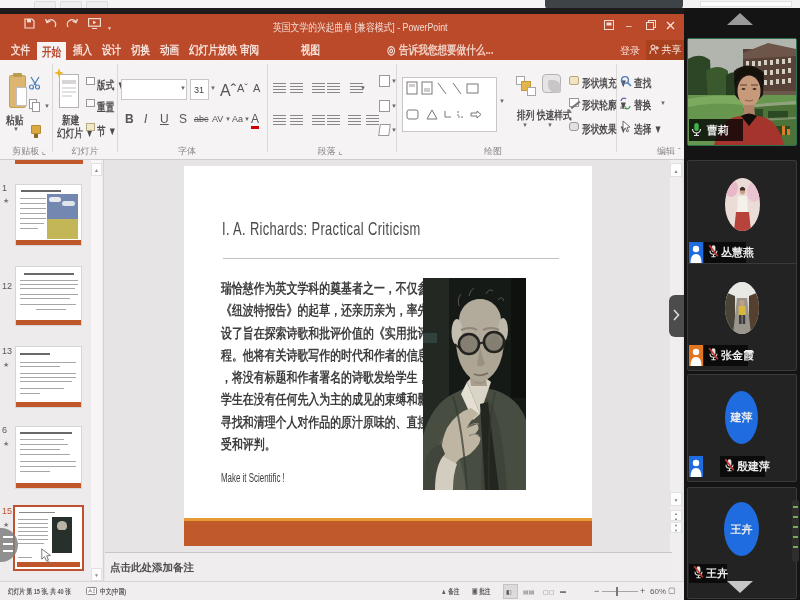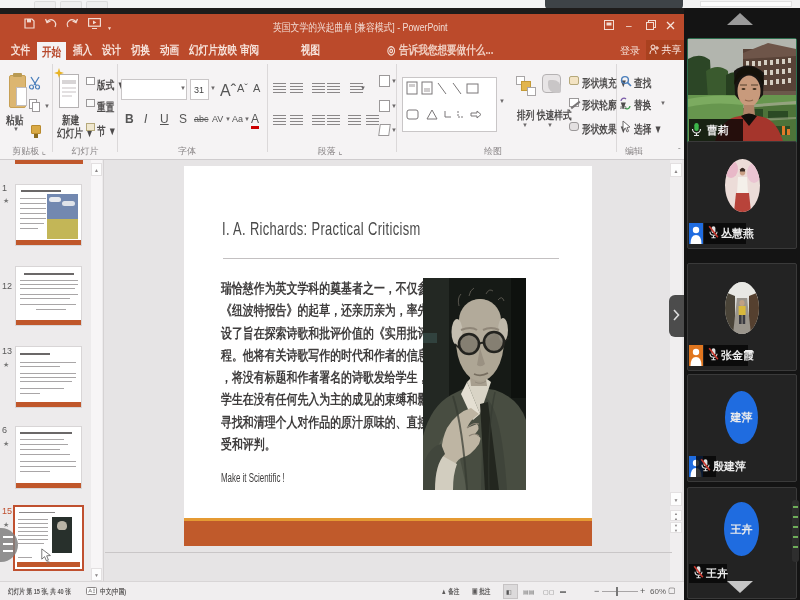--- a/index.html
+++ b/index.html
@@ -134,21 +134,21 @@
     <div class="gsep" style="left:52px"></div>
     <div class="gsep" style="left:117px"></div>
     <div class="gsep" style="left:267px"></div>
     <div class="gsep" style="left:396px"></div>
     <div class="gsep" style="left:616px"></div>
     <div class="glabel" style="left:-1px">剪贴板 ⌞</div>
     <div class="glabel" style="left:55px">幻灯片</div>
     <div class="glabel" style="left:157px">字体</div>
     <div class="glabel" style="left:300px">段落 ⌞</div>
     <div class="glabel" style="left:463px">绘图</div>
-    <div class="glabel" style="left:604px">编辑</div>
+    <div class="glabel" style="left:636px">编辑</div>
     <span class="rglyph" style="left:678px;top:86px;font-size:8px;color:#777">ˆ</span>
 
     <div class="abs" style="left:9px;top:15px;width:17px;height:33px;background:#dcb671;border:1px solid #c7a055;border-radius:2px"></div>
     <div class="abs" style="left:13px;top:13px;width:9px;height:4px;background:#b99a53;border-radius:1px"></div>
     <div class="abs" style="left:16px;top:27px;width:11px;height:19px;background:#fff;border:1px solid #c0bdbe"></div>
     <div class="rtxt cx" style="left:6px;top:53px">粘贴</div>
     <span class="rglyph" style="left:13px;top:66px;font-size:6px">▼</span>
     <svg class="abs" style="left:28px;top:16px" width="14" height="14" viewBox="0 0 14 14">
         <path d="M3 1 L8 9 M11 1 L6 9" stroke="#4a7ebb" stroke-width="1.3" fill="none"></path>
         <circle cx="3.5" cy="11" r="2" fill="none" stroke="#4a7ebb" stroke-width="1.2"></circle>
@@ -414,20 +414,23 @@
         <path d="M6 212 Q6 186 16 176 L34 186 Q30 196 30 212 Z" fill="#d2cdbf"></path>
         <path d="M0 212 L2 182 Q8 168 18 166 L22 176 Q12 186 12 212 Z" fill="#41463c"></path>
 
         <path d="M30 118 Q40 150 44 212" stroke="#343930" stroke-width="2" fill="none" opacity=".7"></path>
         <path d="M72 114 Q64 150 66 212" stroke="#343930" stroke-width="1.5" fill="none" opacity=".6"></path>
       </svg>
     </div>
     <div id="slidebar"></div>
   </div>
   <div id="notesline" class="abs"></div>
+  <div id="notes" class="abs">
+      <div>点击此处添加备注</div>
+    </div>
   <div id="statusbar" class="abs">
     <div class="sbt cx" style="left:8px">幻灯片 第 15 张, 共 40 张</div>
     <svg class="abs" style="left:86px;top:4px" width="11" height="10" viewBox="0 0 11 10">
         <rect x="0.5" y="1.5" width="10" height="7" rx="1" fill="#fdfdfd" stroke="#8a8687" stroke-width="1"></rect>
         <path d="M2.5 6.5 L4.2 3 L5.9 6.5 M3.2 5.4 L5.2 5.4 M7 3.2 L9 3.2 M7 4.8 L9 4.8 M7 6.4 L9 6.4" stroke="#8a8687" stroke-width=".7" fill="none"></path>
       </svg>
     <div class="sbt cx" style="left:100px">中文(中国)</div>
     <div class="sbt cx" style="left:441px">▲ 备注</div>
     <div class="sbt cx" style="left:472px">▣ 批注</div>
     <div class="abs" style="left:503px;top:2px;width:15px;height:15px;background:#dcdadb;border:1px solid #c6c3c4"></div>
@@ -507,21 +510,21 @@
             <rect x="3.3" y="1" width="4.4" height="8" rx="2.2" fill="#3db54a"></rect>
             <path d="M1.5 7 a4 4 0 0 0 8 0" fill="none" stroke="#e8e8e8" stroke-width="1.2"></path>
             <path d="M5.5 11 L5.5 13.5 M3 13.5 L8 13.5" stroke="#e8e8e8" stroke-width="1.2"></path>
           </svg>
         <span class="vname">曹莉</span>
       </div>
       <div class="abs" style="right:6px;bottom:10px;width:3px;height:6px;background:#e07b2a"></div>
       <div class="abs" style="right:11px;bottom:10px;width:3px;height:9px;background:#e07b2a"></div>
     </div>
 
-    <div class="vtile" style="top:133px">
+    <div class="vtile" style="top:152px">
       <svg width="35" height="53" viewBox="0 0 35 53" style="position:absolute;left:37px;top:17px">
           <defs>
             <clipPath id="c2">
               <ellipse cx="17.5" cy="26.5" rx="17.5" ry="26.5"></ellipse>
             </clipPath>
           </defs>
           <g clip-path="url(#c2)">
             <rect width="35" height="53" fill="#ecdcd8"></rect>
             <ellipse cx="6" cy="10" rx="7" ry="9" fill="#e8b8c8"></ellipse>
             <ellipse cx="29" cy="14" rx="7" ry="10" fill="#eac4d2"></ellipse>
@@ -573,21 +576,21 @@
             <path d="M1.2 1.2 L9.8 12.2" stroke="#c8372c" stroke-width="1.6"></path>
           </svg><span class="vname">张金霞</span></div>
     </div>
 
     <div class="vtile" style="top:366px">
       <div class="abs" style="left:37px;top:16px;width:33px;height:53px;border-radius:50%;background:#1f6ce0;color:#fff;text-align:center;font-size:12px;line-height:53px"><span class="vname" style="margin:0">建萍</span></div>
       <div class="pbox" style="background:#1f6ce0"><svg width="14" height="21" viewBox="0 0 14 21">
             <circle cx="7" cy="7" r="3.2" fill="#fff"></circle>
             <path d="M1.5 21 Q1.5 12 7 12 Q12.5 12 12.5 21 Z" fill="#fff"></path>
           </svg></div>
-      <div class="vlabel" style="left:8px;width:20px;height:21px;line-height:21px"><svg width="11" height="15" viewBox="0 0 11 15" style="vertical-align:-3px;margin-left:2px">
+      <div class="vlabel" style="left:32px;width:45px;height:21px;line-height:21px"><svg width="11" height="15" viewBox="0 0 11 15" style="vertical-align:-3px;margin-left:2px">
             <rect x="3.6" y="1.2" width="3.8" height="7" rx="1.9" fill="#e0e0e0"></rect>
             <path d="M2 6.8 a3.5 3.5 0 0 0 7 0" fill="none" stroke="#e0e0e0" stroke-width="1.1"></path>
             <path d="M5.5 10.5 L5.5 12.6 M3.4 12.8 L7.6 12.8" stroke="#e0e0e0" stroke-width="1.1"></path>
             <path d="M1.2 1.2 L9.8 12.2" stroke="#c8372c" stroke-width="1.6"></path>
           </svg><span class="vname">殷建萍</span></div>
     </div>
 
     <div class="vtile" style="top:479px;height:112px">
       <div class="abs" style="left:36px;top:14px;width:35px;height:54px;border-radius:50%;background:#1f6ce0;color:#fff;text-align:center;font-size:13px;line-height:54px"><span class="vname" style="margin:0">王卉</span></div>
       <div class="vlabel" style="left:1px;width:38px;height:19px;line-height:19px;bottom:15px"><svg width="11" height="15" viewBox="0 0 11 15" style="vertical-align:-3px;margin-left:2px">

